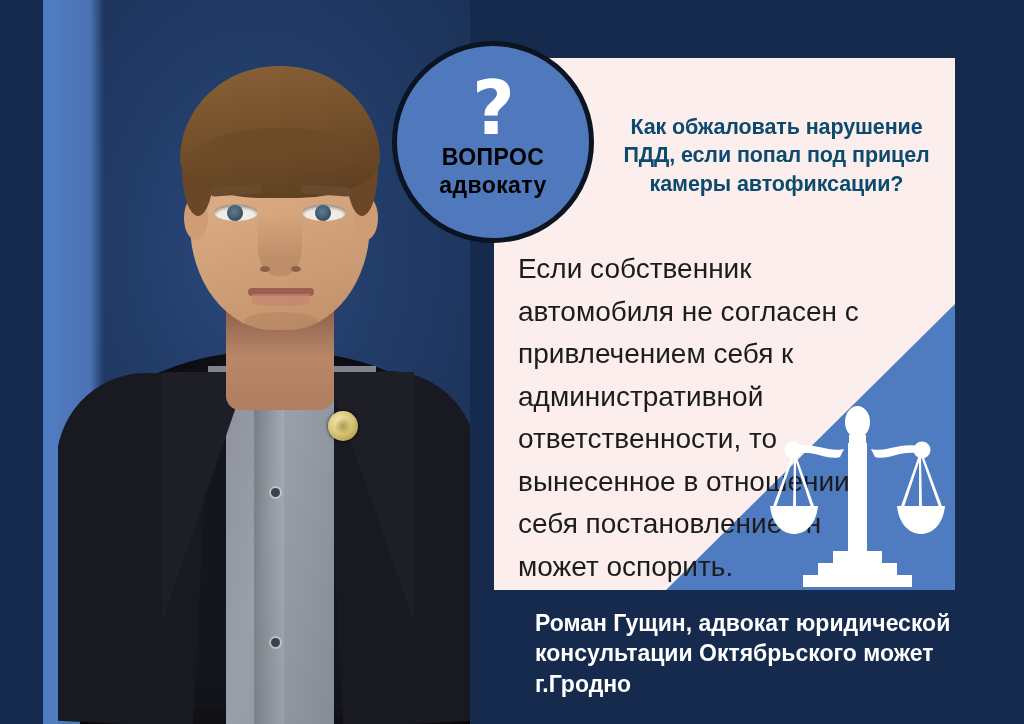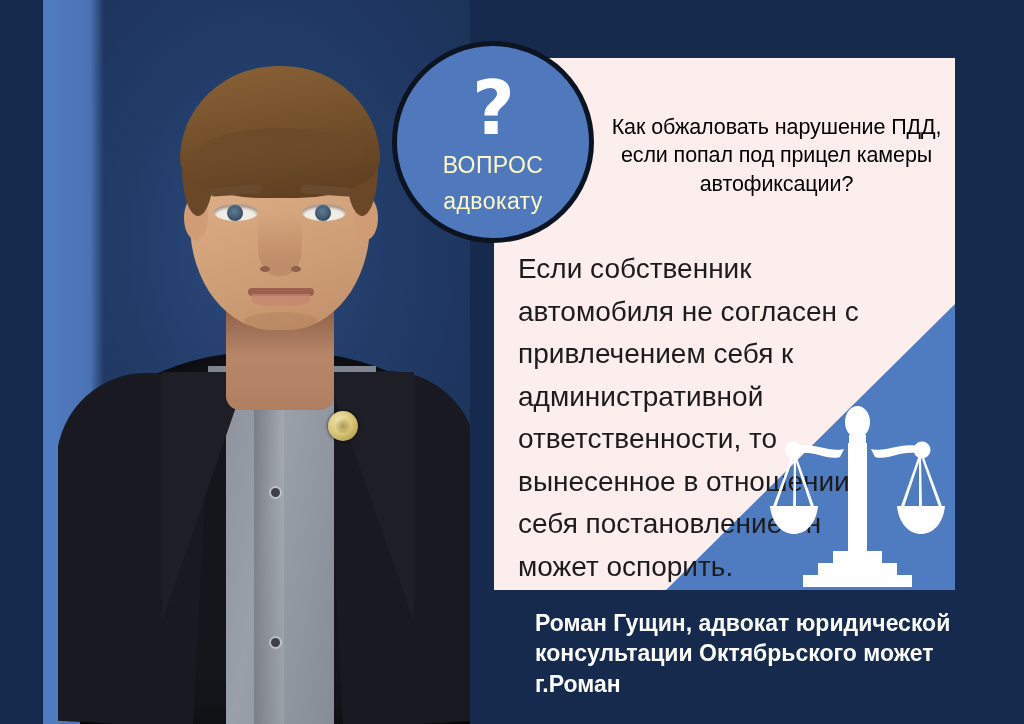--- a/index.html
+++ b/index.html
@@ -304,26 +304,25 @@
   .badge-qmark {
     color: #ffffff;
     font-size: 74px;
     font-weight: bold;
     line-height: 0.88;
     font-family: "DejaVu Sans", sans-serif;
     margin: 0 0 2px 0;
     letter-spacing: -1px;
   }
   .badge-line {
-    color: #fef9c3;
+    color: #000000;
     font-size: 23px;
-    font-weight: normal;
+    font-weight: bold;
     line-height: 1.22;
     letter-spacing: .4px;
-    margin-top: 8px;
   }
 
   
   .card {
     position: absolute;
     left: 494px; top: 58px;
     width: 461px; height: 532px;
     background: #fbeeed;
     overflow: hidden;
     z-index: 3;
@@ -335,23 +334,23 @@
     width: 461px; height: 532px;
     background: #4f7cc0;
     clip-path: polygon(100% 246px, 100% 532px, 172px 532px);
   }
 
   .card-title {
     position: absolute;
     left: 110px; top: 55px;
     width: 345px;
     text-align: center;
-    color: #000000;
+    color: #0c4a6e;
     font-size: 21.5px;
-    font-weight: normal;
+    font-weight: bold;
     line-height: 1.32;
     letter-spacing: -.1px;
   }
   .card-body {
     position: absolute;
     left: 24px; top: 190px;
     width: 380px;
     color: #1c1c1c;
     font-size: 28px;
     line-height: 1.52;
@@ -473,16 +472,16 @@
 
   <div class="badge">
     <div class="badge-qmark">?</div>
     <div class="badge-line">ВОПРОС</div>
     <div class="badge-line">адвокату</div>
   </div>
 
   <div class="caption">
     <span>Роман Гущин, адвокат юридической</span>
     <span>консультации Октябрьского может</span>
-    <span>г.Роман</span>
+    <span>г.Гродно</span>
   </div>
 
 </div>
 
 </body></html>

